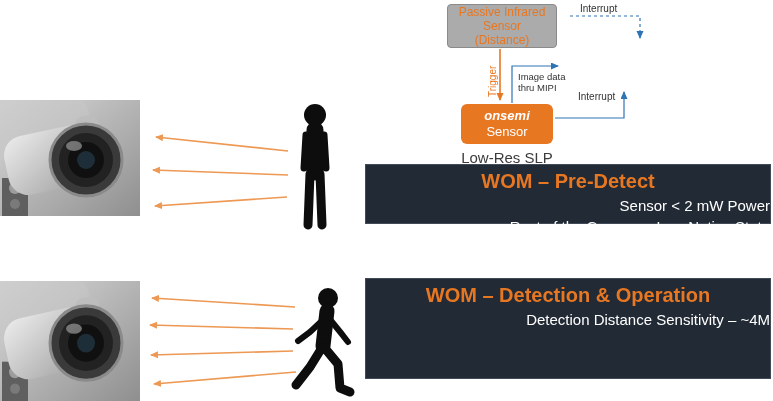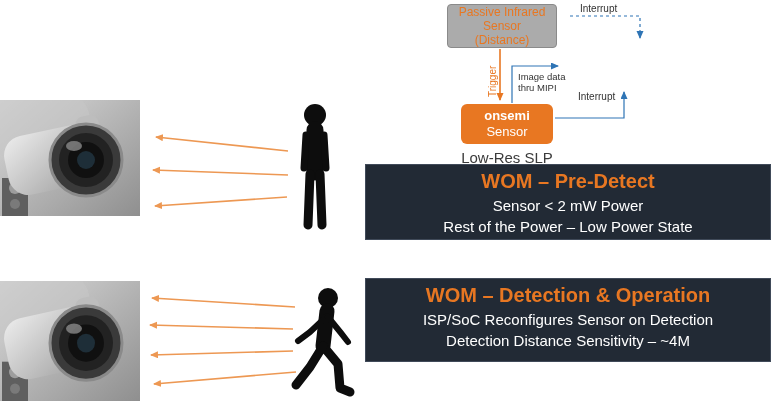--- a/index.html
+++ b/index.html
@@ -15,30 +15,30 @@
   .person.walking  { left:288px; top:288px; }
 
   .dbox { position:absolute; display:flex; flex-direction:column; align-items:center; justify-content:center; text-align:center; }
   .pir { left:447px; top:4px; width:110px; height:44px; background:#ABABAB; border:1px solid #8a8a8a;
          border-radius:4px; color:#E87722; font-size:12px; line-height:1.18; }
   .pir span { display:block; }
   .isp { left:562px; top:42px; width:115px; height:46px; background:#8F8F8F; border-radius:6px;
          color:#ffffff; font-size:16px; }
   .sensor { left:461px; top:104px; width:92px; height:40px; background:#E87722; border-radius:6px;
             color:#ffffff; font-size:13px; line-height:1.25; }
-  .sensor .brand { font-weight:700; display:block; }
+  .sensor .brand { font-weight:700; display:block;font-style:italic; }
   .sensor .sub { display:block; }
   .slp { position:absolute; left:453px; top:149px; width:108px; text-align:center; font-size:15px; color:#3b3b3b; }
 
   .navy { position:absolute; left:365px; width:406px; background:#222A35; border:1px solid #404a59;
           color:#ffffff; text-align:center; }
   .navy .title { color:#E87722; font-weight:700; font-size:20px; margin:5px 0 2px; }
-  .navy .line { font-size:15px; line-height:1.4; }
-  .navy.predetect { top:164px; height:76px; }
-  .navy.detection { top:278px; height:84px; }
+  .navy .line { font-size:15px; line-height:1.4;text-align:right; }
+  .navy.predetect { top:164px; height:60px; }
+  .navy.detection { top:278px; height:101px; }
 
   .overlay { position:absolute; left:0; top:0; pointer-events:none; z-index:5; }
   .svgtext { font-family:"Liberation Sans", sans-serif; }
 </style>
 </head>
 <body>
 
 <div class="canvas">
 
   <svg class="photo top" width="140" height="116" viewBox="0 0 140 116" aria-hidden="true">
@@ -108,26 +108,25 @@
   <div class="dbox sensor">
     <span class="brand">onsemi</span>
     <span class="sub">Sensor</span>
   </div>
 
   <div class="slp">Low-Res SLP mode</div>
 
   <div class="navy predetect">
     <div class="title">WOM – Pre-Detect</div>
     <div class="line">Sensor &lt; 2 mW Power</div>
-    <div class="line">Rest of the Power – Low Power State</div>
+    <div class="line">Rest of the Camera – Low Native State</div>
   </div>
 
   <div class="navy detection">
     <div class="title">WOM – Detection &amp; Operation</div>
-    <div class="line">ISP/SoC Reconfigures Sensor on Detection</div>
     <div class="line">Detection Distance Sensitivity – ~4M</div>
   </div>
 
   <svg class="overlay" width="773" height="401" viewBox="0 0 773 401" aria-hidden="true">
     <defs>
       <marker id="mOrangeLight" markerWidth="9" markerHeight="8" refX="7" refY="3.5" orient="auto" markerUnits="userSpaceOnUse">
         <path d="M0,0 L8,3.5 L0,7 Z" fill="#ED9853"></path>
       </marker>
       <marker id="mOrange" markerWidth="9" markerHeight="8" refX="7" refY="3.5" orient="auto" markerUnits="userSpaceOnUse">
         <path d="M0,0 L8,3.5 L0,7 Z" fill="#E87722"></path>

